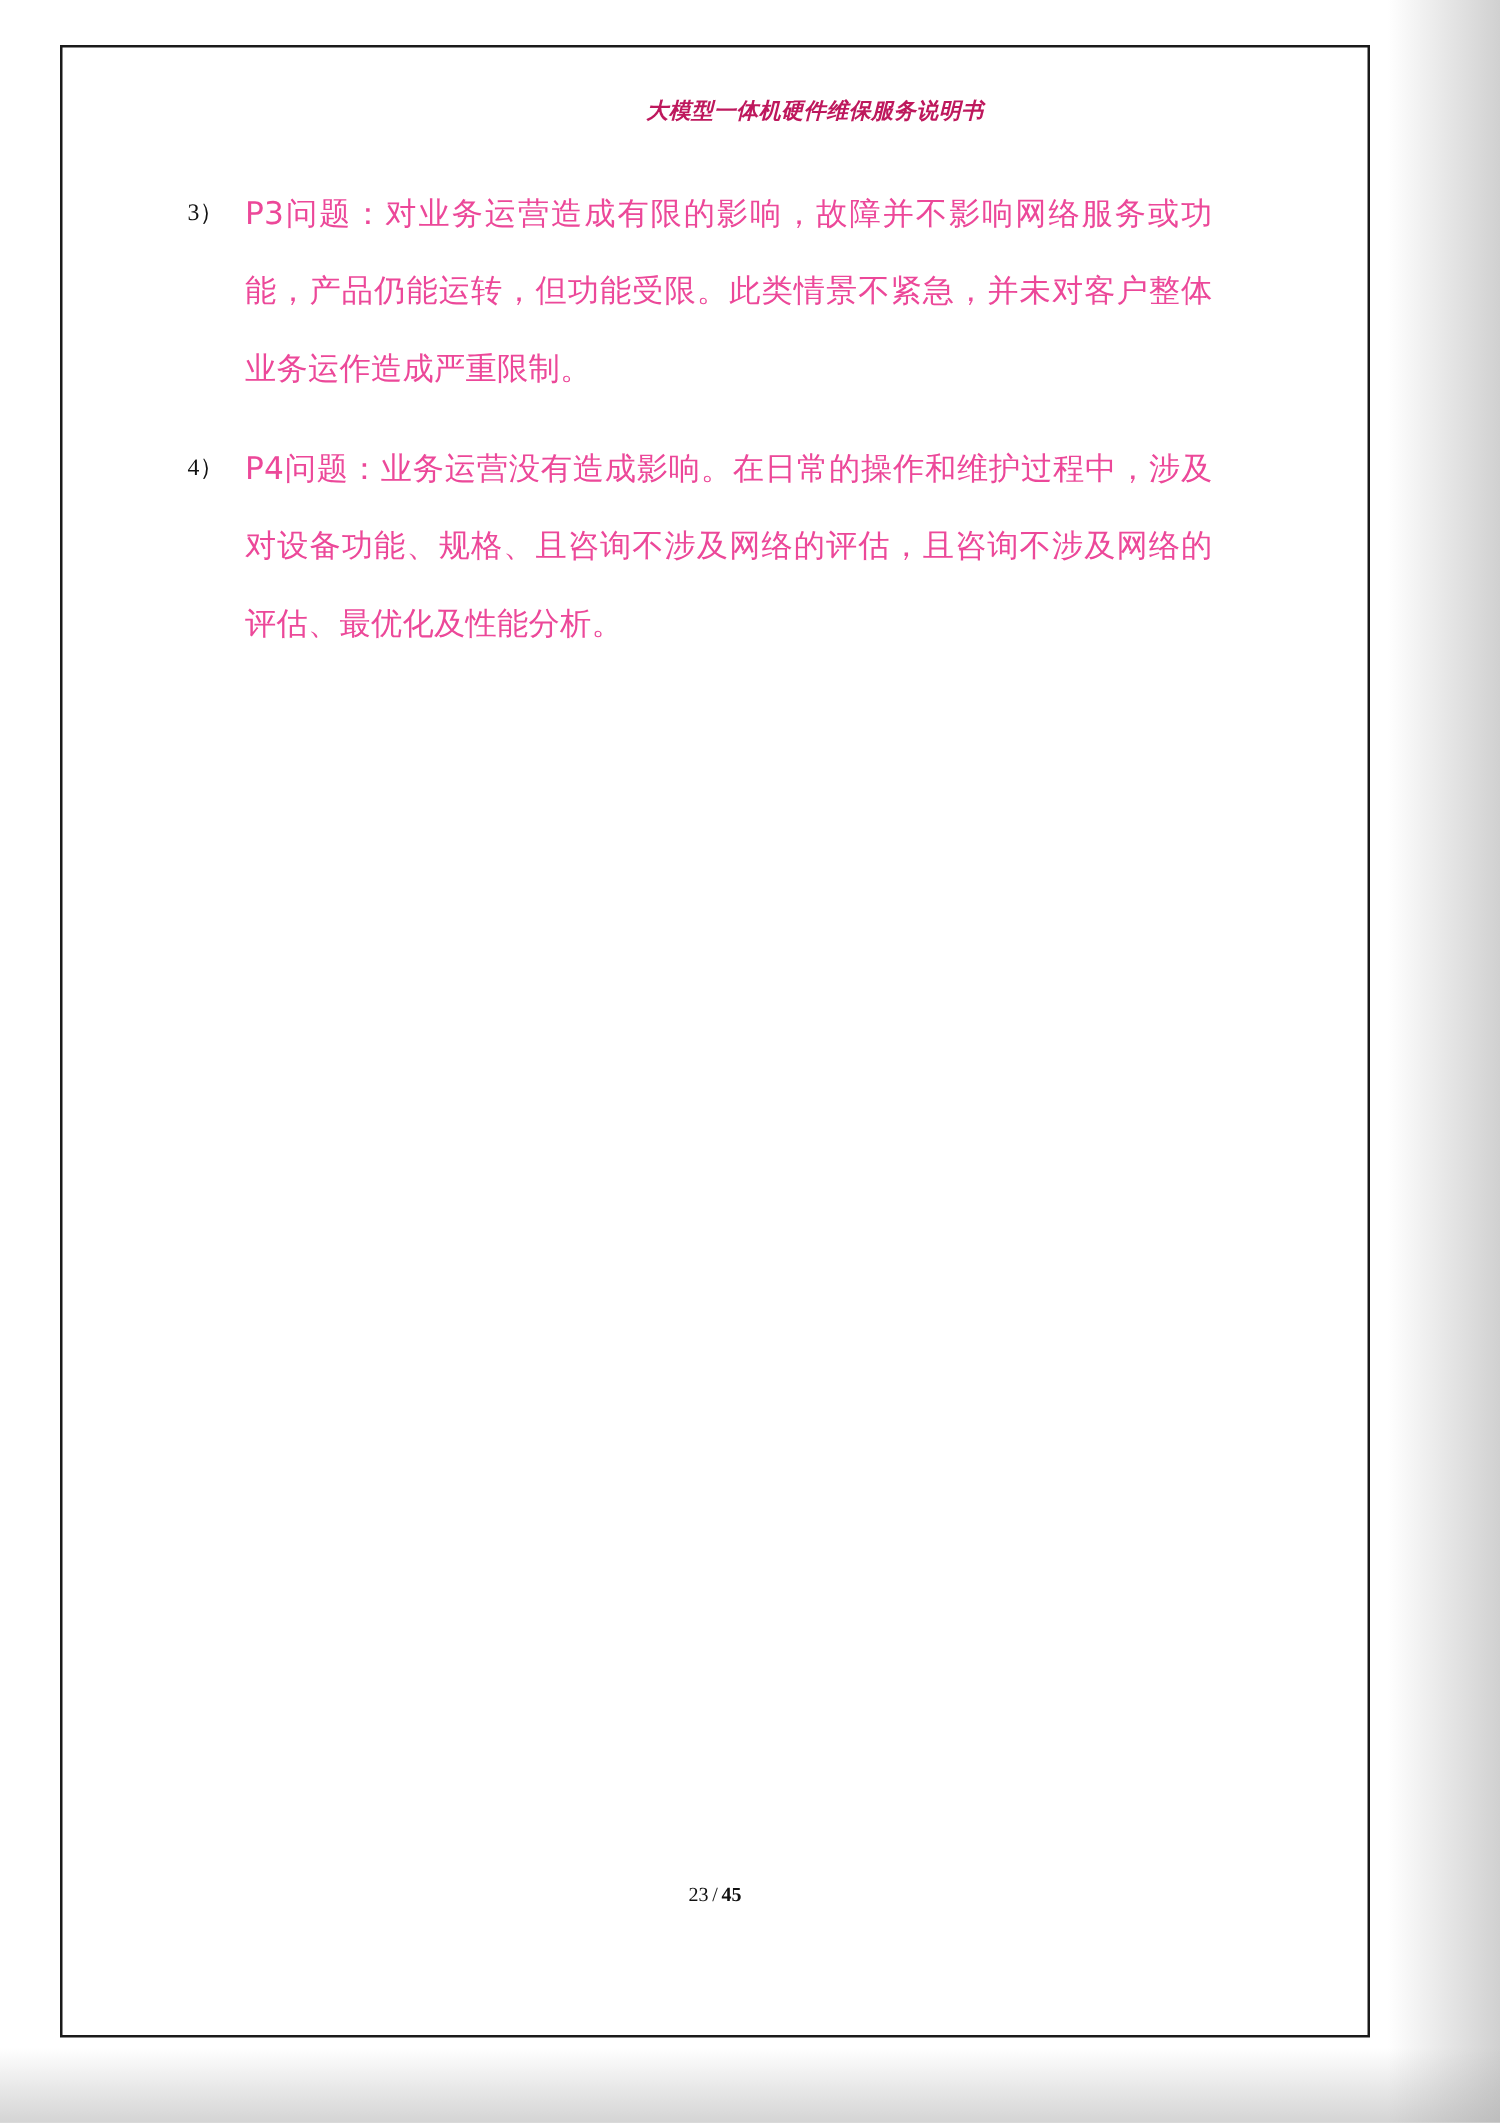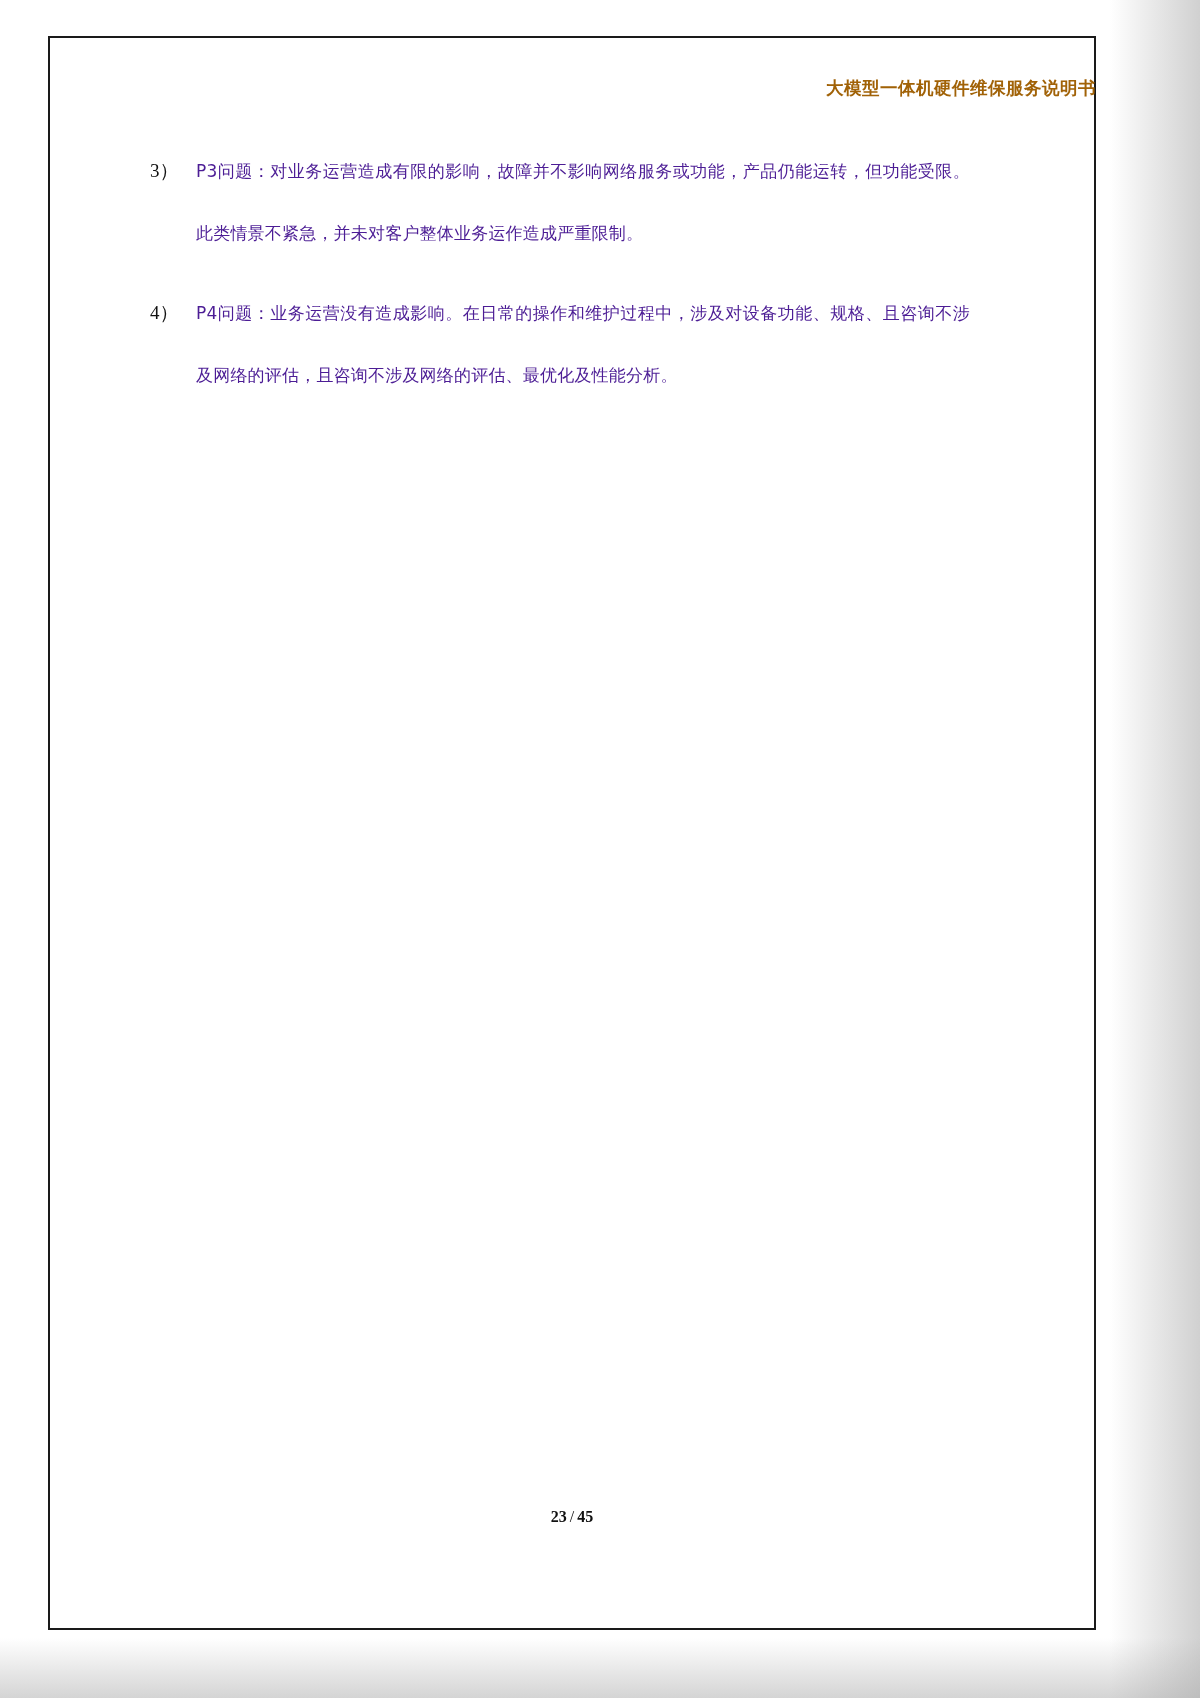--- a/index.html
+++ b/index.html
@@ -48,26 +48,27 @@
     height: 60px;
     background: linear-gradient(to bottom, rgba(255,255,255,0) 0%, rgba(170,170,170,0.5) 100%);
     pointer-events: none;
   }
 
   .header {
     position: absolute;
     left: 48px;
     top: 76px;
     width: 1048px;
-    text-align: right;
+    text-align: center;
     font-family: "Liberation Serif", serif;
     font-size: 17.5px;
     font-weight: 700;
-    color: #a16207;
+    color: #be185d;
     letter-spacing: 0.5px;
+    font-style: italic;
   }
   .header-inner {
     display: inline-block;
     margin-left: 160px;
   }
 
   .content {
     position: absolute;
     left: 150px;
     top: 140px;
@@ -84,40 +85,40 @@
     flex: 0 0 46px;
     font-family: "Liberation Serif", serif;
     font-size: 19px;
     color: #111111;
     line-height: 62px;
     padding-top: 0px;
   }
   .para {
     flex: 1;
     font-family: "DejaVu Sans", sans-serif;
-    font-size: 17px;
-    color: #4c1d95;
+    font-size: 25px;
+    color: #ec4899;
     line-height: 62px;
     text-align: justify;
     text-justify: inter-ideograph;
     letter-spacing: 0.2px;
   }
 
   .footer {
     position: absolute;
     left: 48px;
     top: 1508px;
     width: 1048px;
     text-align: center;
     font-family: "Liberation Serif", serif;
     font-size: 16px;
     color: #111111;
   }
   .footer .num {
-    font-weight: 700;
+    font-weight: 400;
     text-align: right;
   }
   .footer .sep {
     font-weight: 400;
     padding: 0 3px;
   }
   .footer .total {
     font-weight: 700;
   }
 </style>

